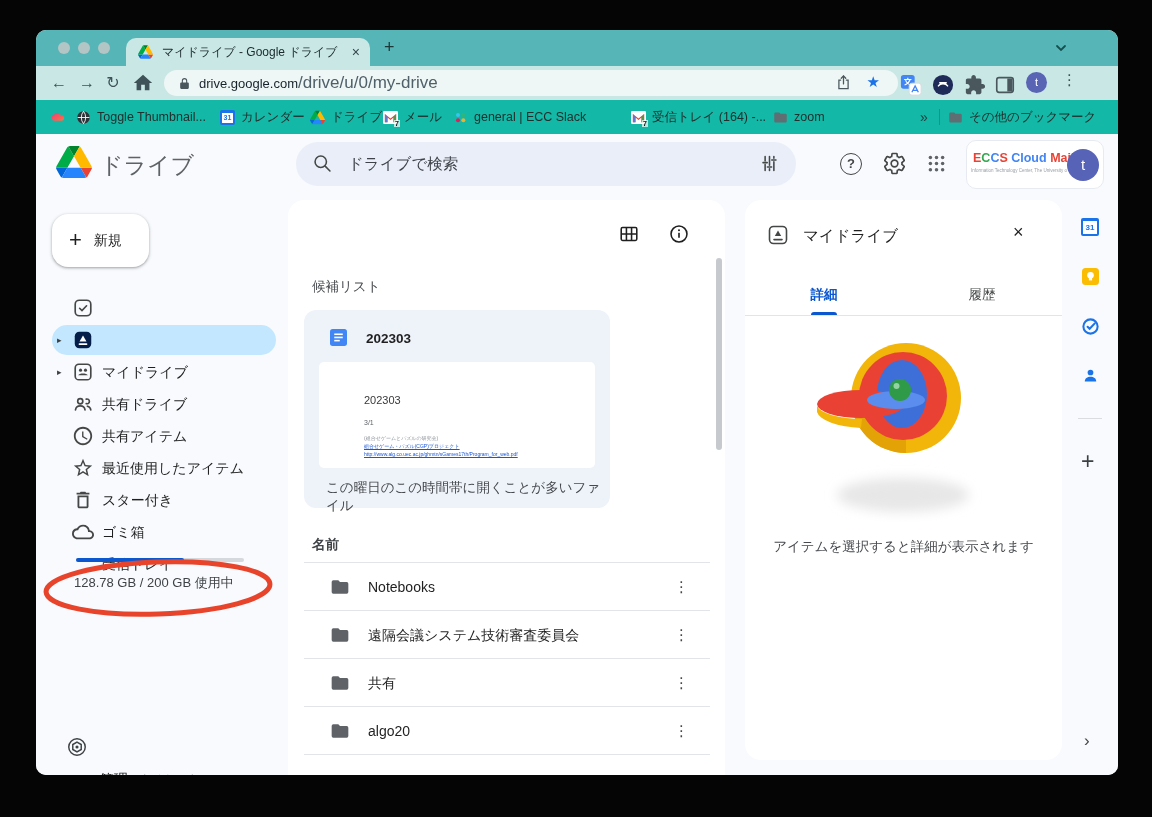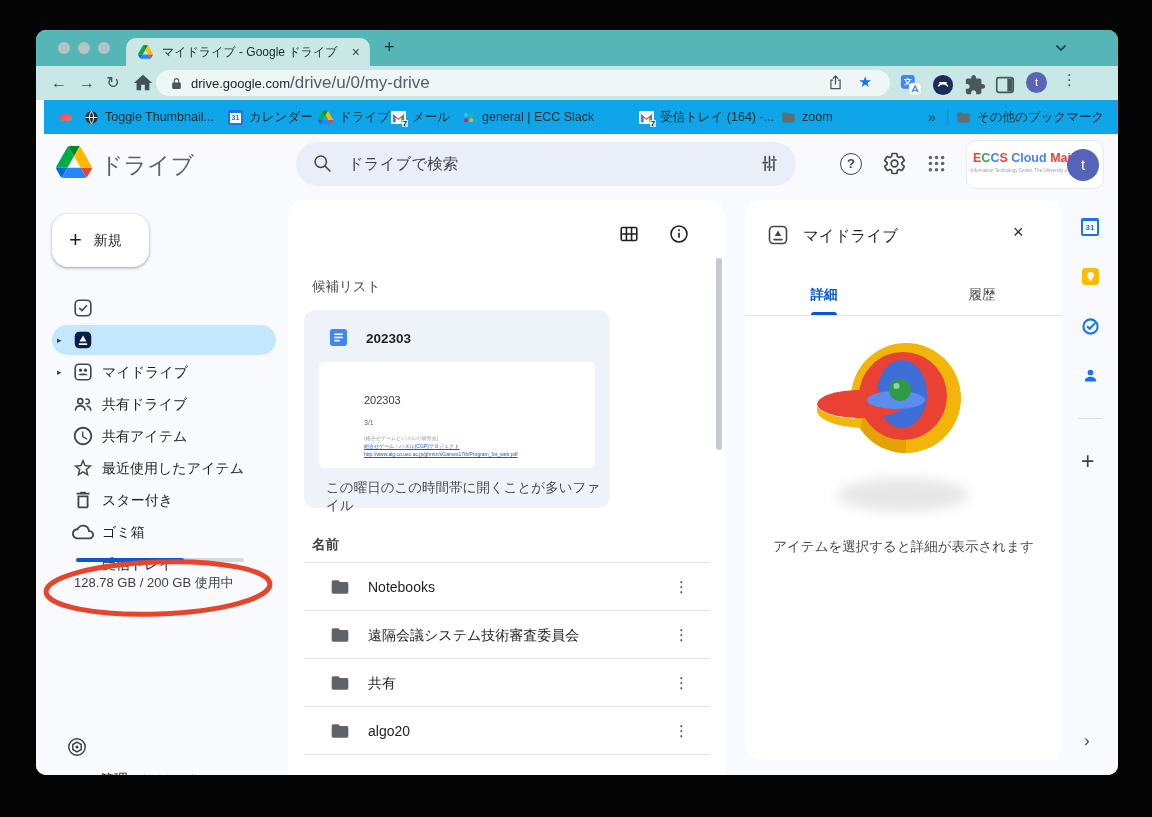--- a/index.html
+++ b/index.html
@@ -17,32 +17,32 @@
          border-radius:10px 10px 0 0; display:flex; align-items:center; padding:0 10px 0 12px; }
   .tab-title { font-size:12px; color:#1b2a2b; margin-left:9px; flex:1; white-space:nowrap; overflow:hidden; }
   .tab-close { font-size:14px; color:#33474c; margin-left:6px; cursor:default; }
   .newtab { position:absolute; left:348px; top:7px; font-size:18px; color:#1c3738; }
   .tabchev { position:absolute; left:1018px; top:11px; }
 
   
   .toolbar { position:absolute; left:0; top:36px; width:100%; height:34px; background:#c9e7e5; }
   .tb-g { position:absolute; top:6px; width:22px; height:22px; text-align:center; line-height:22px;
           font-size:16px; color:#3e5257; }
-  .omnibox { position:absolute; left:120px; top:4px; width:734px; height:26px; border-radius:13px;
+  .omnibox { position:absolute; left:128px; top:4px; width:734px; height:26px; border-radius:13px;
              background:#eef7f5; display:flex; align-items:center; padding-left:14px; }
   .url-host { font-size:13px; color:#17232b; margin-left:8px; }
   .url-path { font-size:17px; color:#50606a; }
   .omni-ic { position:absolute; top:4px; }
   .star-g { position:absolute; right:18px; top:3px; font-size:15px; color:#1a73e8; }
   .avatar-s { position:absolute; left:990px; top:6px; width:21px; height:21px; border-radius:50%;
               background:#5964b4; color:#fff; font-size:11px; text-align:center; line-height:21px; }
   .kebab-tb { position:absolute; left:1026px; top:5px; font-size:15px; color:#3e5257; }
 
   
-  .bookmarks { position:absolute; left:8px; top:70px; width:100%; height:34px; background:#0ea5e9; }
+  .bookmarks { position:absolute; left:0; top:70px; width:100%; height:34px; background:#14b8a6; }
   .bm { position:absolute; top:4px; height:26px; display:flex; align-items:center; gap:6px;
         font-size:12.5px; color:#20302f; white-space:nowrap; }
   .bm .ficon { position:relative; width:15px; height:15px; flex:0 0 auto; }
   .fav-badge { position:absolute; right:-2px; bottom:-2px; font-size:7px; font-weight:bold; color:#111;
                background:rgba(255,255,255,.7); line-height:7px; padding:0 1px; }
   .bm-sep { position:absolute; left:903px; top:9px; width:1px; height:16px; background:rgba(0,0,0,.18); }
   .bm-ovf { position:absolute; left:884px; top:4px; font-size:14px; color:#1f3c3c; line-height:26px; }
   .cal-ico { position:relative; background:#1a73e8; border-radius:2px; }
   .cal-ico .inner { position:absolute; left:2px; right:2px; top:3px; bottom:2px; background:#fff;
                     display:flex; align-items:center; justify-content:center; color:#1a73e8; font-weight:bold; }

